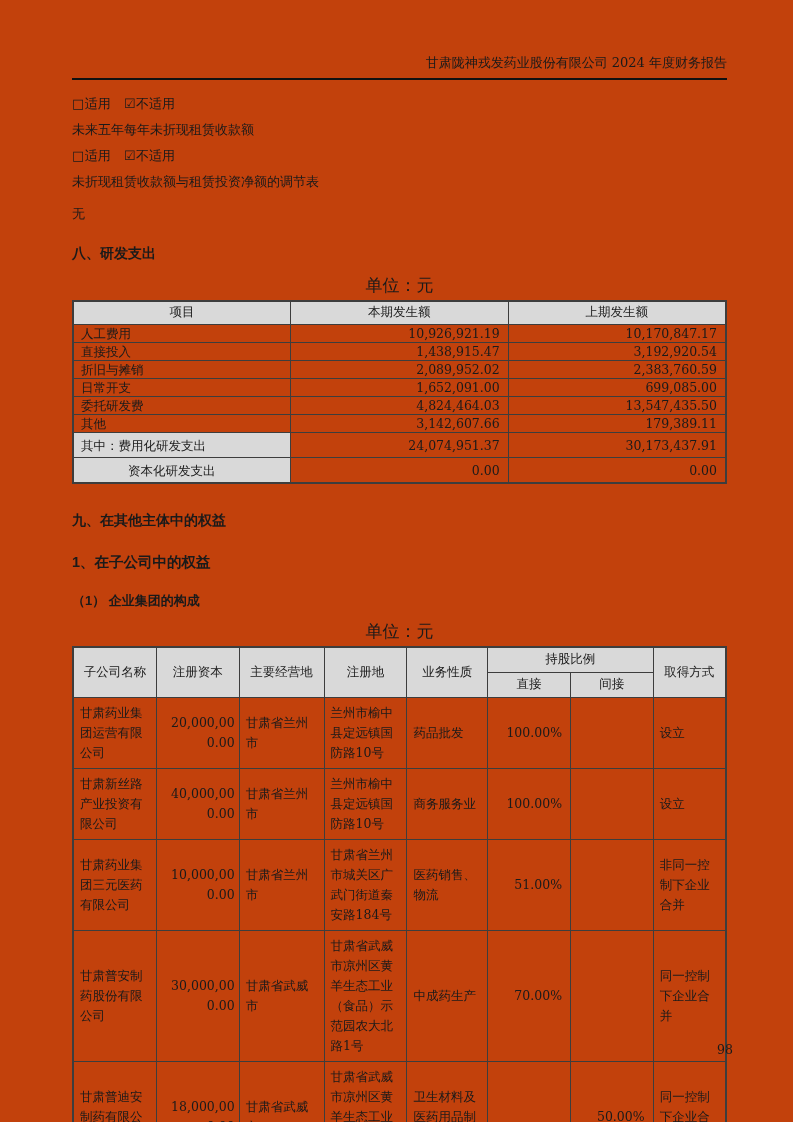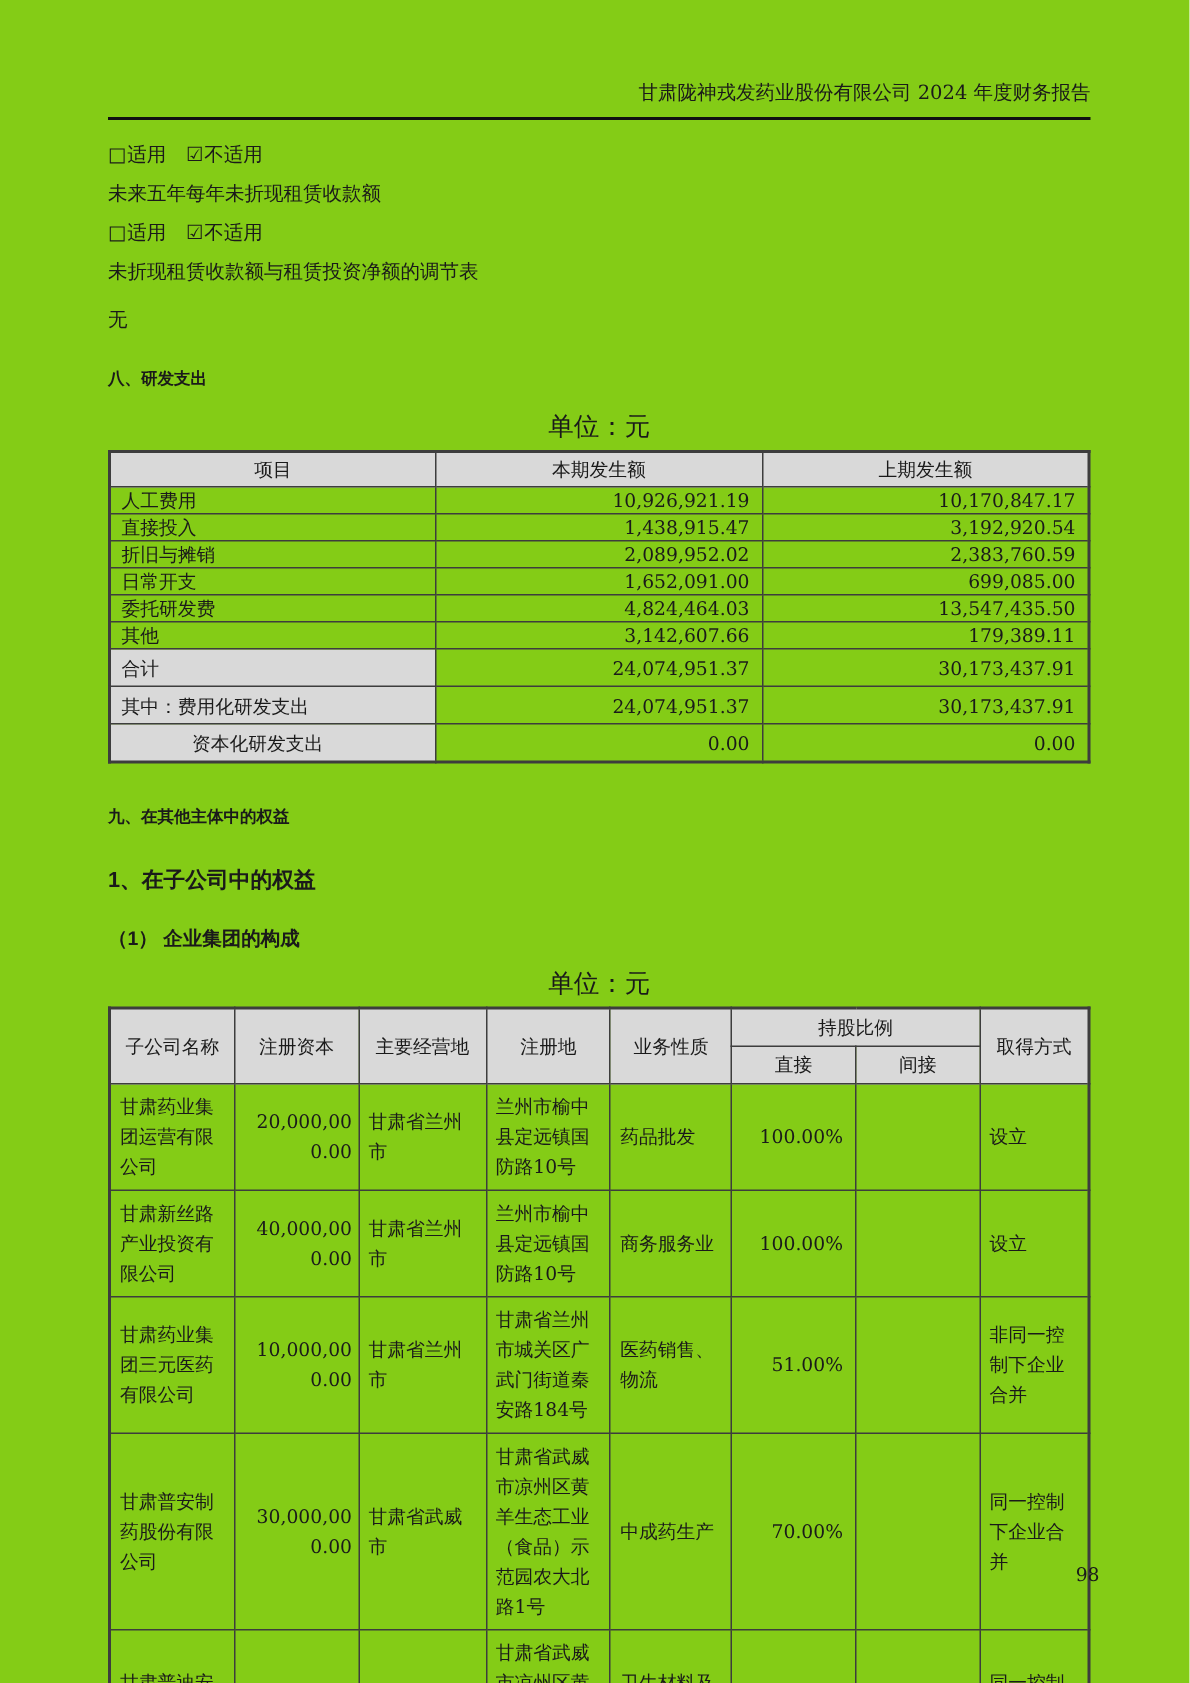--- a/index.html
+++ b/index.html
@@ -1,19 +1,19 @@
 <!DOCTYPE html>
 <html><head>
 <meta charset="utf-8">
 <style>
   html,body{margin:0;padding:0;background:#ffffff;}
   .page{
     position:relative;
     width:793px;height:1122px;
-    background:#84cc16;
+    background:#c2410c;
     color:#1a1a1a;
     font-family:"DejaVu Serif","Liberation Serif",serif;
     overflow:hidden;
     box-sizing:border-box;
   }
   .margins{padding-left:72px;padding-right:66px;}
 
   
   .doc-header{
     padding-top:55px;
@@ -32,21 +32,21 @@
     font-size:13px;line-height:15px;
   }
   .first-line{margin-top:16px;}
   .none-line{margin-top:17px;}
   .chk{letter-spacing:0.5px;}
   .chk2{margin-left:9px;}
 
   
   .h1{
     font-family:"Liberation Sans","DejaVu Sans",sans-serif;
-    font-weight:700;font-size:11px;line-height:20px;
+    font-weight:700;font-size:14px;line-height:20px;
     margin:22px 0 0 0;
   }
   .h1b{margin-top:26px;}
   .h2{
     font-family:"Liberation Sans","DejaVu Sans",sans-serif;
     font-weight:700;font-size:14.5px;line-height:17px;
     margin:24px 0 0 0;
   }
   .h3{
     font-family:"Liberation Sans","DejaVu Sans",sans-serif;
@@ -71,20 +71,21 @@
     font-size:12.5px;
     font-weight:normal;
     vertical-align:middle;
     word-break:break-word;
   }
   .bordered th{
     background:#d9d9d9;
     text-align:center;
     padding:3px 2px;
     line-height:16px;
+    font-family:Liberation Mono, monospace;
   }
 
   
   .rd-table td{padding:1px 7px;line-height:15px;}
   .rd-table thead th{border-bottom:1.5px solid #3d3d3d;}
   .rd-table td.num{text-align:right;padding-right:8px;}
   .rd-table tr.tall-row td{padding-top:4.5px;padding-bottom:4.5px;}
   .rd-table td.shaded{background:#d9d9d9;}
   .rd-table td.indent{padding-left:54px;}
 
@@ -175,25 +176,20 @@
     <td class="num">4,824,464.03</td>
     <td class="num">13,547,435.50</td>
   </tr>
 
   <tr>
     <td class="txt">其他</td>
     <td class="num">3,142,607.66</td>
     <td class="num">179,389.11</td>
   </tr>
 
-  <tr class="tall-row">
-    <td class="txt shaded">合计</td>
-    <td class="num">24,074,951.37</td>
-    <td class="num">30,173,437.91</td>
-  </tr>
 
   <tr class="tall-row">
     <td class="txt shaded">其中：费用化研发支出</td>
     <td class="num">24,074,951.37</td>
     <td class="num">30,173,437.91</td>
   </tr>
 
   <tr class="tall-row">
     <td class="txt shaded indent">资本化研发支出</td>
     <td class="num">0.00</td>

